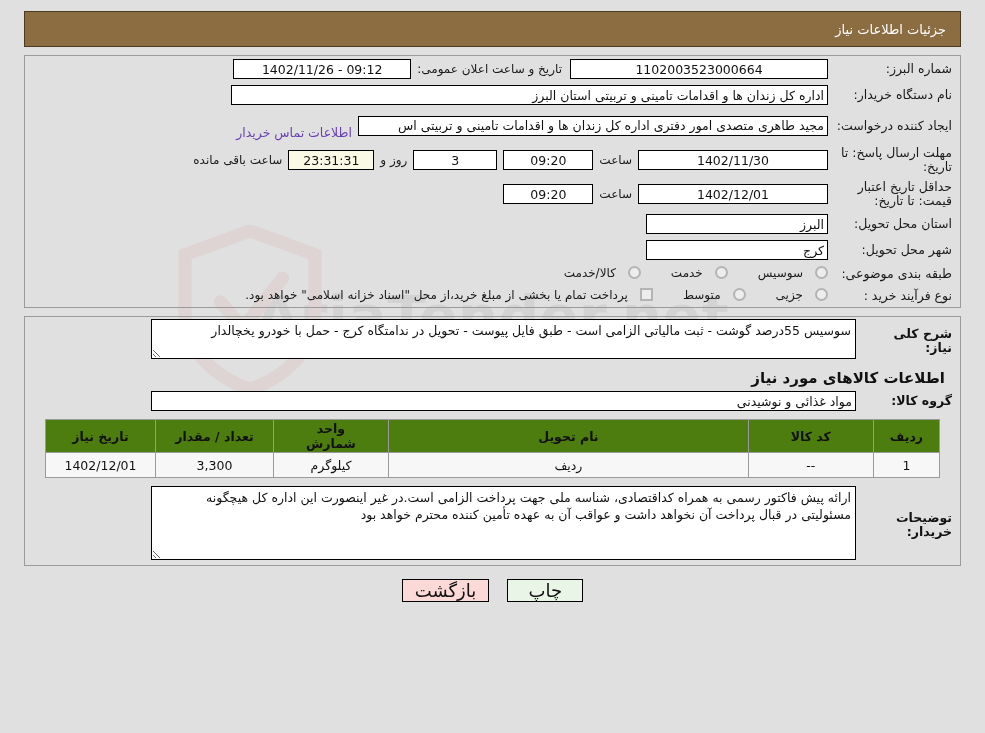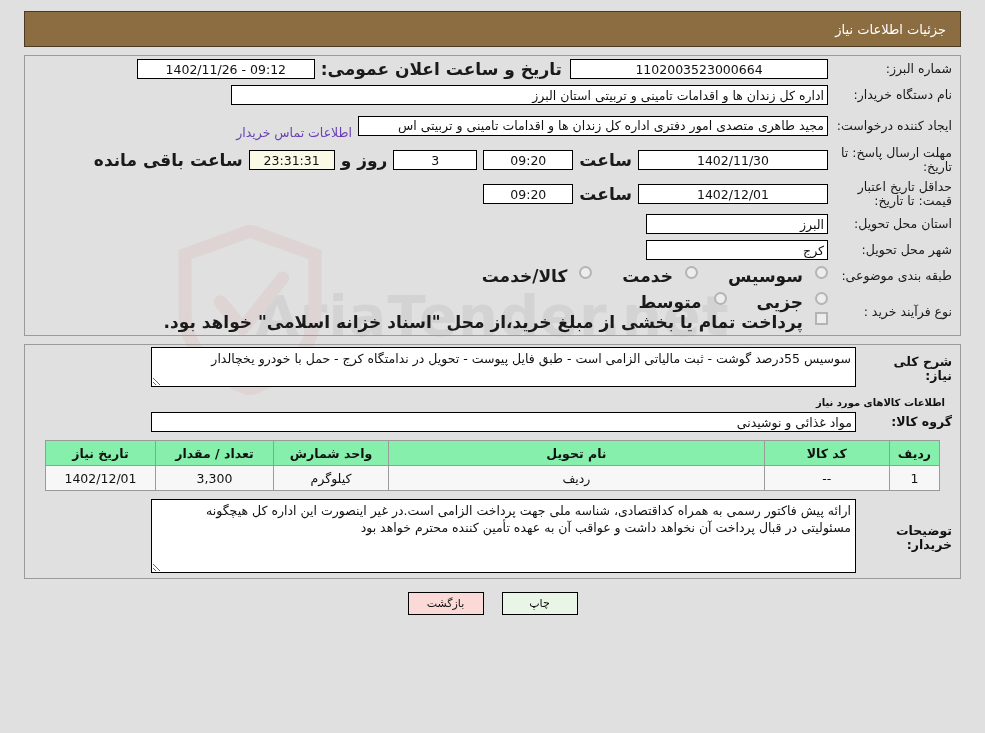--- a/index.html
+++ b/index.html
@@ -81,21 +81,21 @@
   .w-need   { width: 258px; text-align: center; direction: ltr; }
   .w-ann    { width: 178px; text-align: center; direction: ltr; }
   .w-org    { width: 597px; }
   .w-creator{ width: 470px; }
   .w-date   { width: 190px; text-align: center; direction: ltr; }
   .w-time   { width: 90px;  text-align: center; direction: ltr; }
   .w-days   { width: 84px;  text-align: center; direction: ltr; }
   .w-place  { width: 182px; text-align: right; }
 
   .inline { display: inline-flex; align-items: center; gap: 6px; }
-  .muted-lbl { font-size: 17px; color: #1a1a1a; font-weight: bold; }
+  .muted-lbl { font-size: 12px; color: #1a1a1a; }
   .lnk { color: #6a3fb5; font-size: 12.5px; text-decoration: none; cursor: pointer; margin-top: 14px; }
 
   .radio {
     width: 13px; height: 13px; border-radius: 50%;
     border: 2px solid #b4b4b4; background: #ededed;
     display: inline-block; vertical-align: middle;
   }
   .chk {
     width: 13px; height: 13px;
     border: 2px solid #b4b4b4; background: #ededed;
@@ -112,37 +112,37 @@
     font-size: 12.5px; color: #111;
     border: 1px solid #000; background: #fff;
     direction: rtl; text-align: right;
     padding: 2px 4px; resize: both; overflow: hidden;
     line-height: 17px;
   }
   .ta-desc  { width: 705px; height: 40px; }
   .ta-notes { width: 705px; height: 74px; }
 
   .section-title {
-    font-weight: bold; font-size: 10px; color: #111;
+    font-weight: bold; font-size: 15px; color: #111;
     padding: 5px 15px 2px 0; text-align: right;
   }
 
   
   .goods {
     width: 895px; margin: 6px auto 0 auto;
     border-collapse: collapse;
     border: 1px solid #9a9a9a;
     font-size: 12.5px;
   }
   .goods th {
-    background: #86efac; color: #111;
+    background: #4d7c0f; color: #111;
     border: 1px solid #9a9a9a;
     font-weight: bold;
     height: 25px;
-    padding: 1px 8px;
+    padding: 1px 16px;
   }
   .goods td {
     background: #f7f7f7; color: #111;
     border: 1px solid #9a9a9a;
     height: 25px; text-align: center;
     padding: 1px 4px;
   }
   .c-rdf { width: 36px; }
   .c-cod { width: 125px; }
   .c-nam { width: auto; }
@@ -151,21 +151,21 @@
   .c-dte { width: 110px; }
 
   
   .btnbar {
     position: relative; z-index: 2;
     margin-top: 13px;
     display: flex; justify-content: center; gap: 18px;
   }
   .btn {
     font-family: "DejaVu Sans", "Liberation Sans", sans-serif;
-    font-size: 11px; color: #111;
+    font-size: 18px; color: #111;
     border: 1px solid #000;
     height: 23px; min-width: 76px;
     padding: 0 12px;
     cursor: pointer;
   }
   .btn-print  { background: #e9f5e6; }
   .btn-return { background: #fbd9d6; }
 
   .rowpad td { padding-top: 3px; padding-bottom: 3px; }
 </style>

